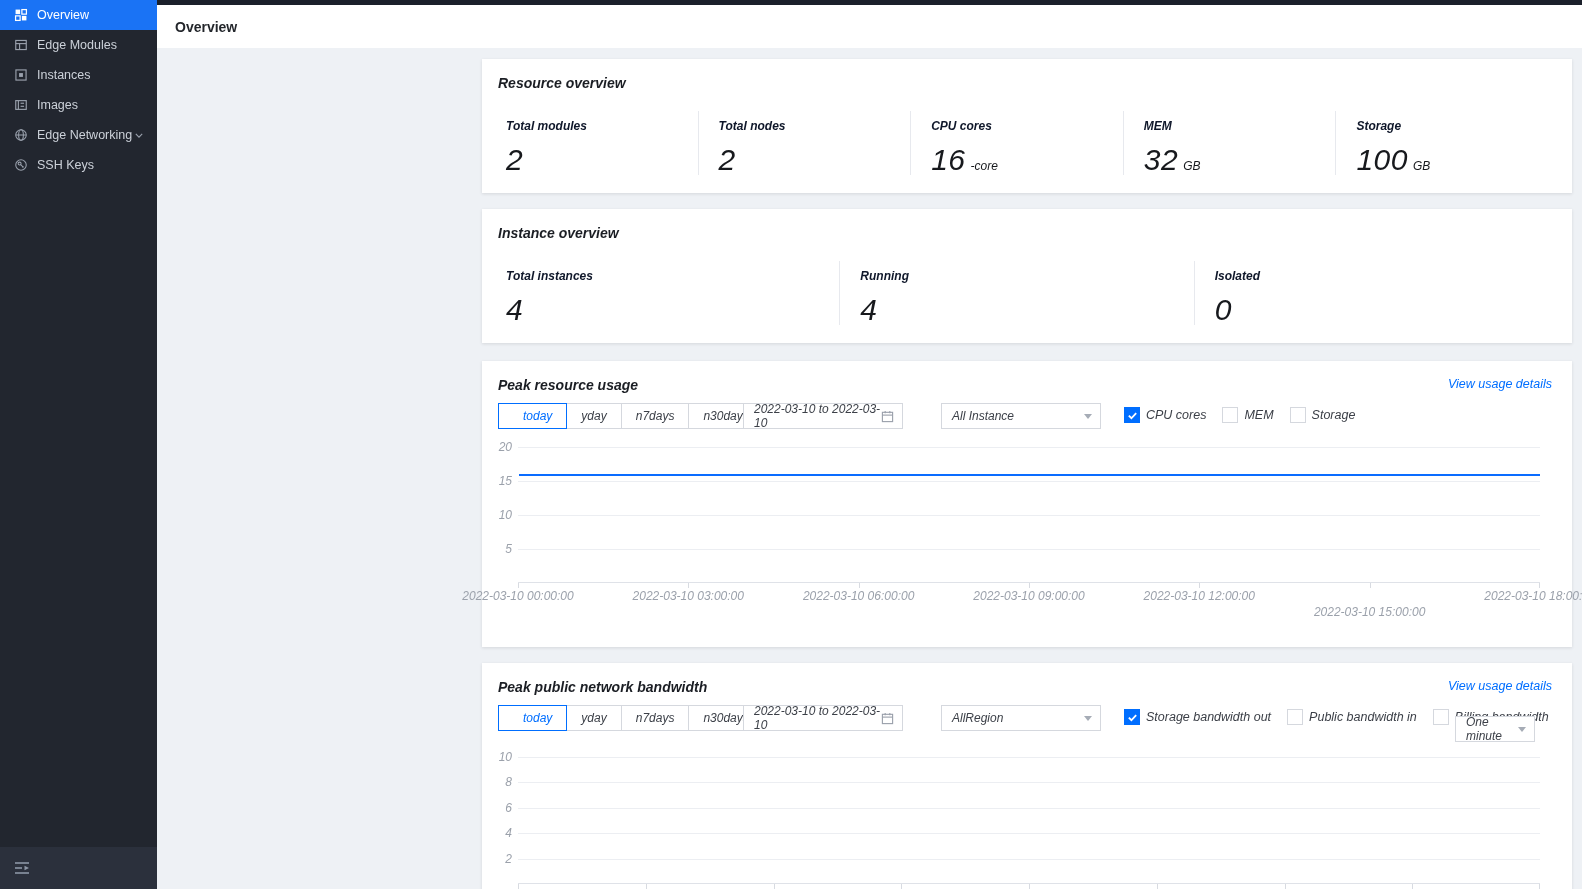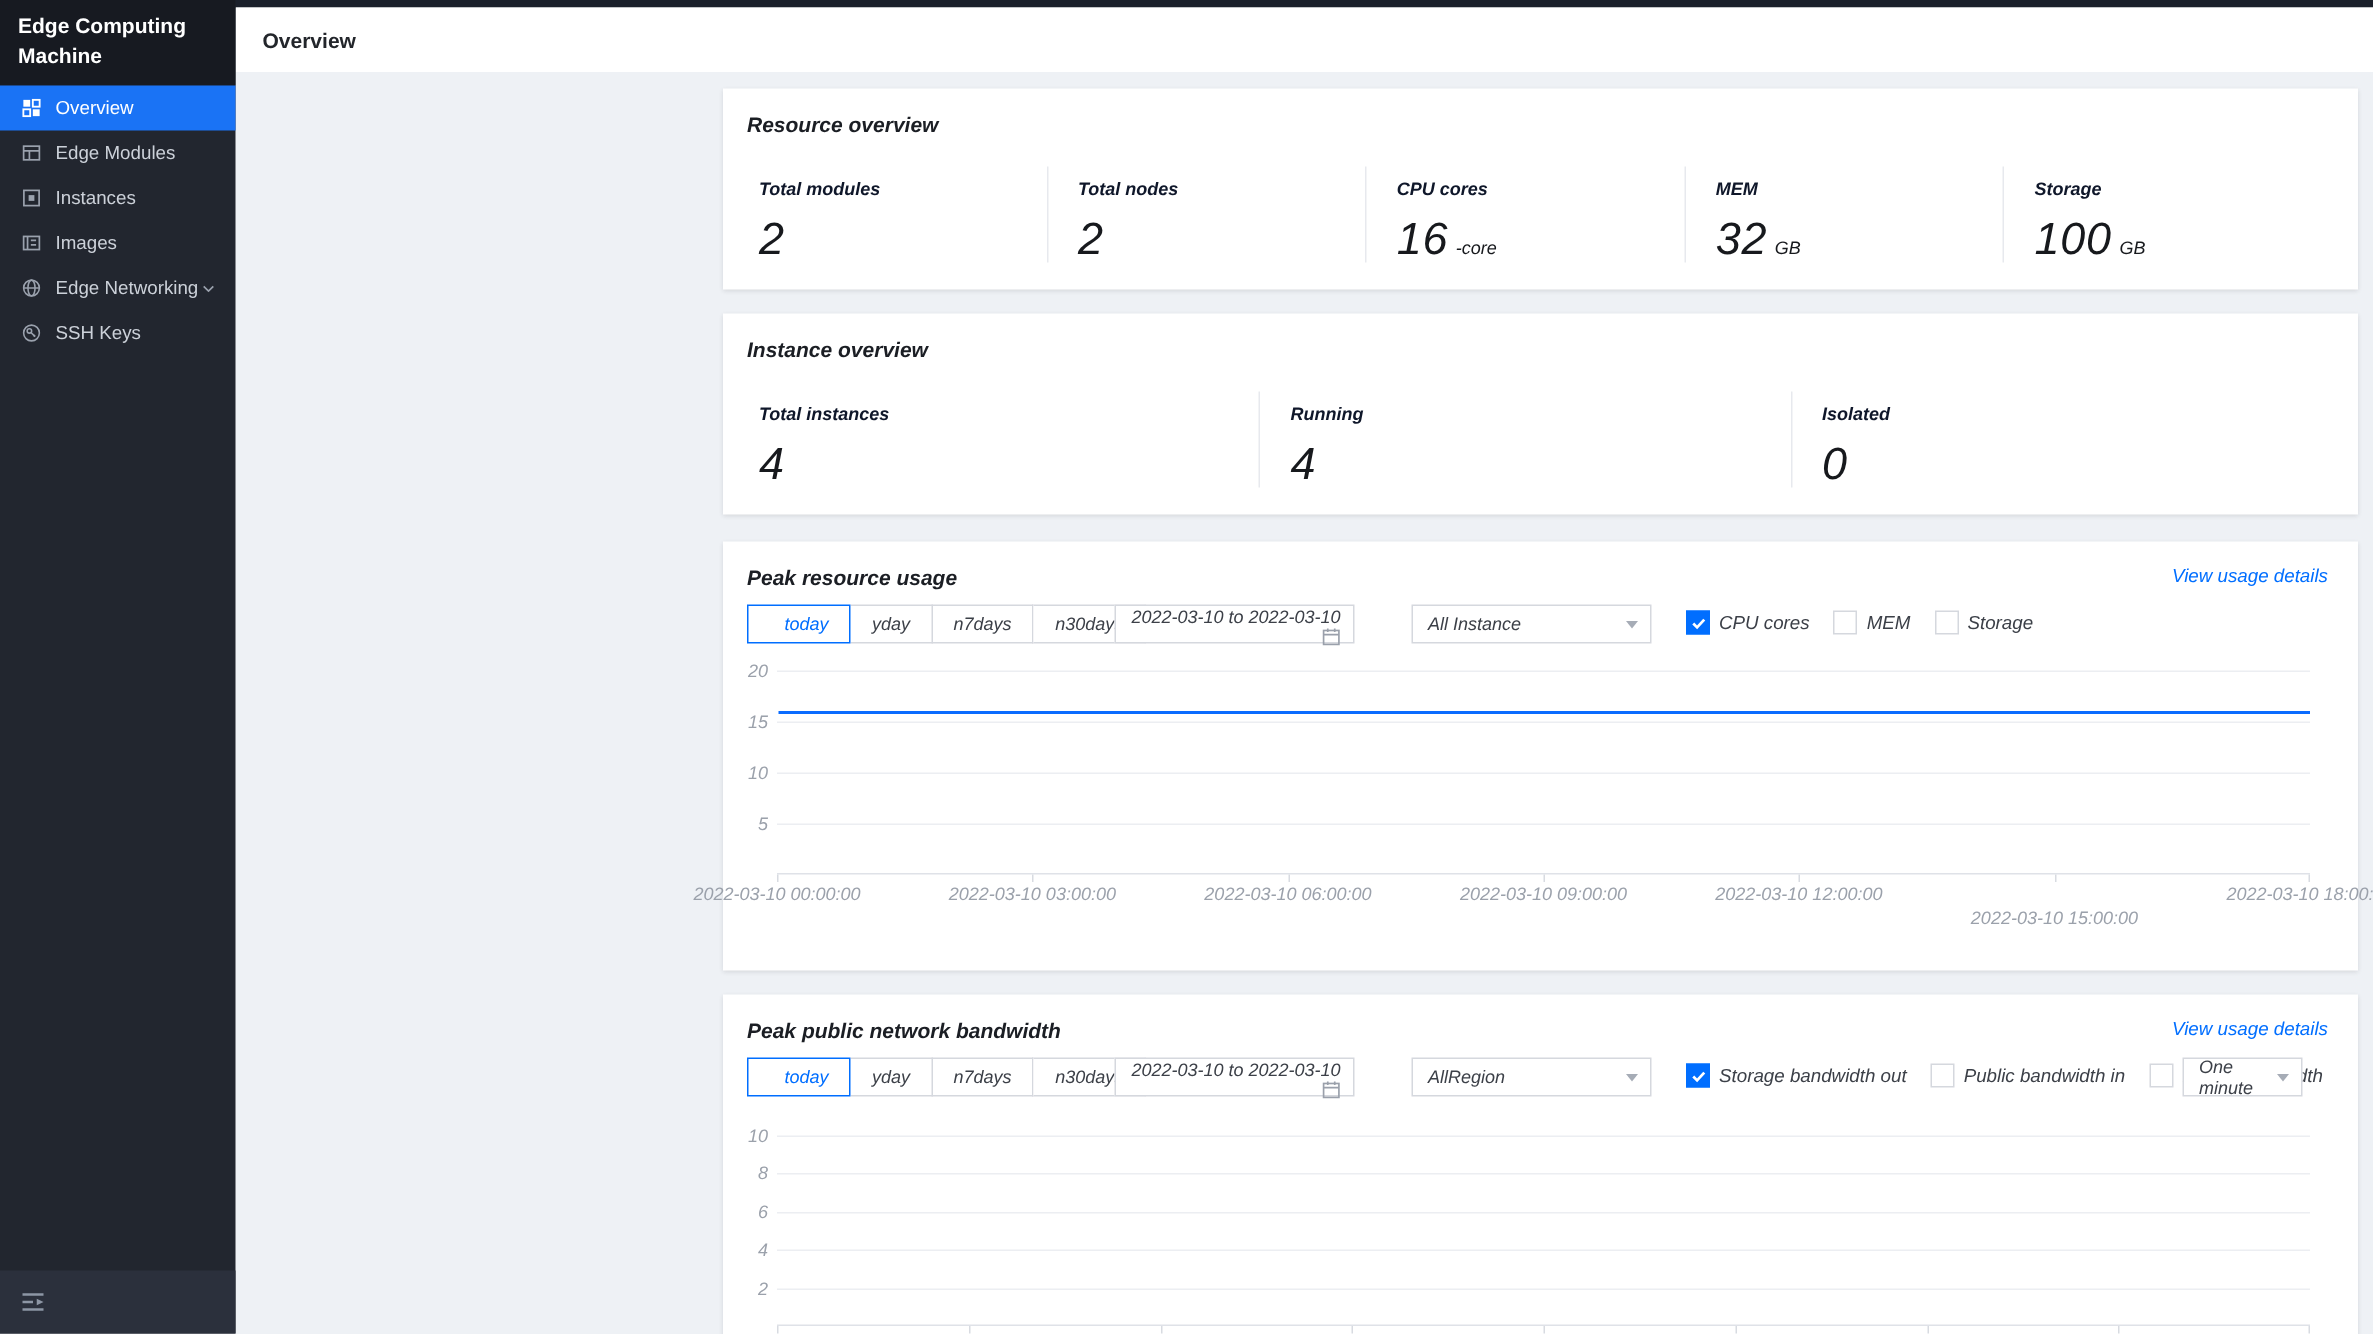--- a/index.html
+++ b/index.html
@@ -39,21 +39,21 @@
   .stat .unit { font-size:12px; color:#17191d; margin-left:5px; }
 
   
   .filter-row { position:absolute; left:16px; right:16px; top:42px; height:26px; }
   .btn-group { position:absolute; left:0; top:0; display:flex; }
   .rbtn { height:26px; padding:0 14px; display:flex; align-items:center; background:#ffffff;
     border:1px solid #d5d8de; border-left-width:0; font-size:12px; color:#3c4048; cursor:pointer; }
   .rbtn:first-child { border-left-width:1px;padding-left:24px; }
   .rbtn.active { border:1px solid #006eff; color:#006eff; position:relative; z-index:1; }
   .date-input { position:absolute; left:245px; top:0; width:160px; height:26px; background:#fff;
-    border:1px solid #d5d8de; display:flex; align-items:center; font-size:12px; color:#3c4048; padding:0 8px 0 10px; cursor:pointer;flex-direction:column; }
+    border:1px solid #d5d8de; display:flex; align-items:center; font-size:12px; color:#3c4048; padding:0 8px 0 10px; cursor:pointer; }
   .date-input .cal { margin-left:auto; color:#9aa0ab; display:inline-flex; }
   .select { position:absolute; top:0; height:26px; background:#fff; border:1px solid #d5d8de;
     display:flex; align-items:center; font-size:12px; color:#3c4048; padding:0 22px 0 10px; cursor:pointer; }
   .select .caret { position:absolute; right:8px; top:10px; width:0; height:0;
     border-left:4px solid transparent; border-right:4px solid transparent; border-top:5px solid #a6acb6; }
   .cbx-row { position:absolute; left:626px; top:4px; display:flex; align-items:center; gap:16px; }
   .cbx { display:flex; align-items:center; cursor:pointer; }
   .cbx .box { width:16px; height:16px; border:1px solid #d5d8de; background:#fff; display:inline-flex; align-items:center; justify-content:center; }
   .cbx.checked .box { background:#006eff; border-color:#006eff; }
   .cbx .lab { font-size:12.5px; color:#3c4048; margin-left:6px; white-space:nowrap; }
@@ -74,21 +74,20 @@
 </head>
 <body>
 
 <div id="topbar" class="abs"></div>
 
 <div id="header" class="abs">
   <div class="title">Overview</div>
 </div>
 
 <div id="sidebar" class="abs">
-  <div id="side-title">Edge Computing Machine</div>
 
   <div class="side-item active">
     <span class="ic">
       <svg viewBox="0 0 16 16" width="14" height="14">
           <rect x="1.8" y="1.8" width="5.2" height="5.2" fill="currentColor"></rect>
           <rect x="9" y="1.8" width="5.2" height="5.2" fill="none" stroke="currentColor" stroke-width="1.4"></rect>
           <rect x="1.8" y="9" width="5.2" height="5.2" fill="none" stroke="currentColor" stroke-width="1.4"></rect>
           <rect x="9" y="9" width="5.2" height="5.2" fill="currentColor"></rect>
         </svg>
     </span>
@@ -348,21 +347,21 @@
         </div>
         <div class="cbx">
           <span class="box"></span>
           <span class="lab">Public bandwidth in</span>
         </div>
         <div class="cbx">
           <span class="box"></span>
           <span class="lab">Billing bandwidth</span>
         </div>
       </div>
-      <div class="select" style="left:957px; width:80px;">
+      <div class="select" style="left:957px; width:80px;margin-top:11px;">
         <span>One minute</span>
         <span class="caret"></span>
       </div>
     </div>
 
     <div class="plot" style="top:94px; height:127px;">
       <div class="gridline" style="top:0;"></div>
       <div class="gridline" style="top:25.4px;"></div>
       <div class="gridline" style="top:50.8px;"></div>
       <div class="gridline" style="top:76.2px;"></div>

